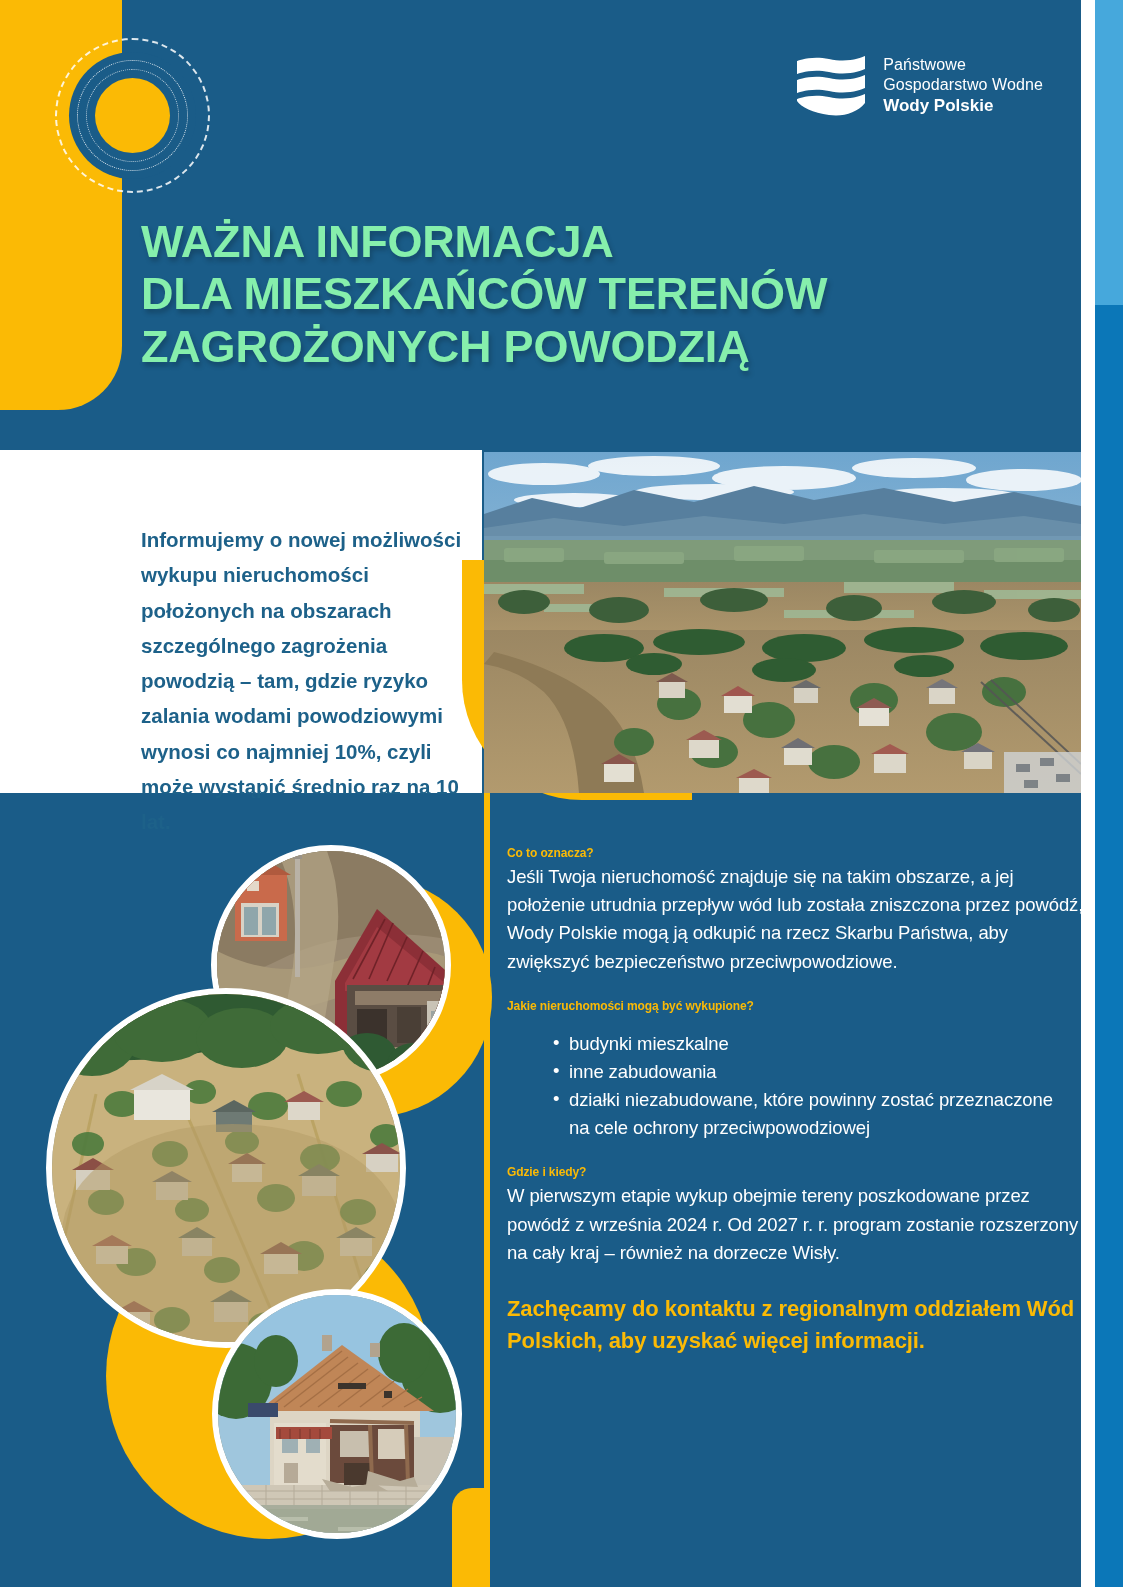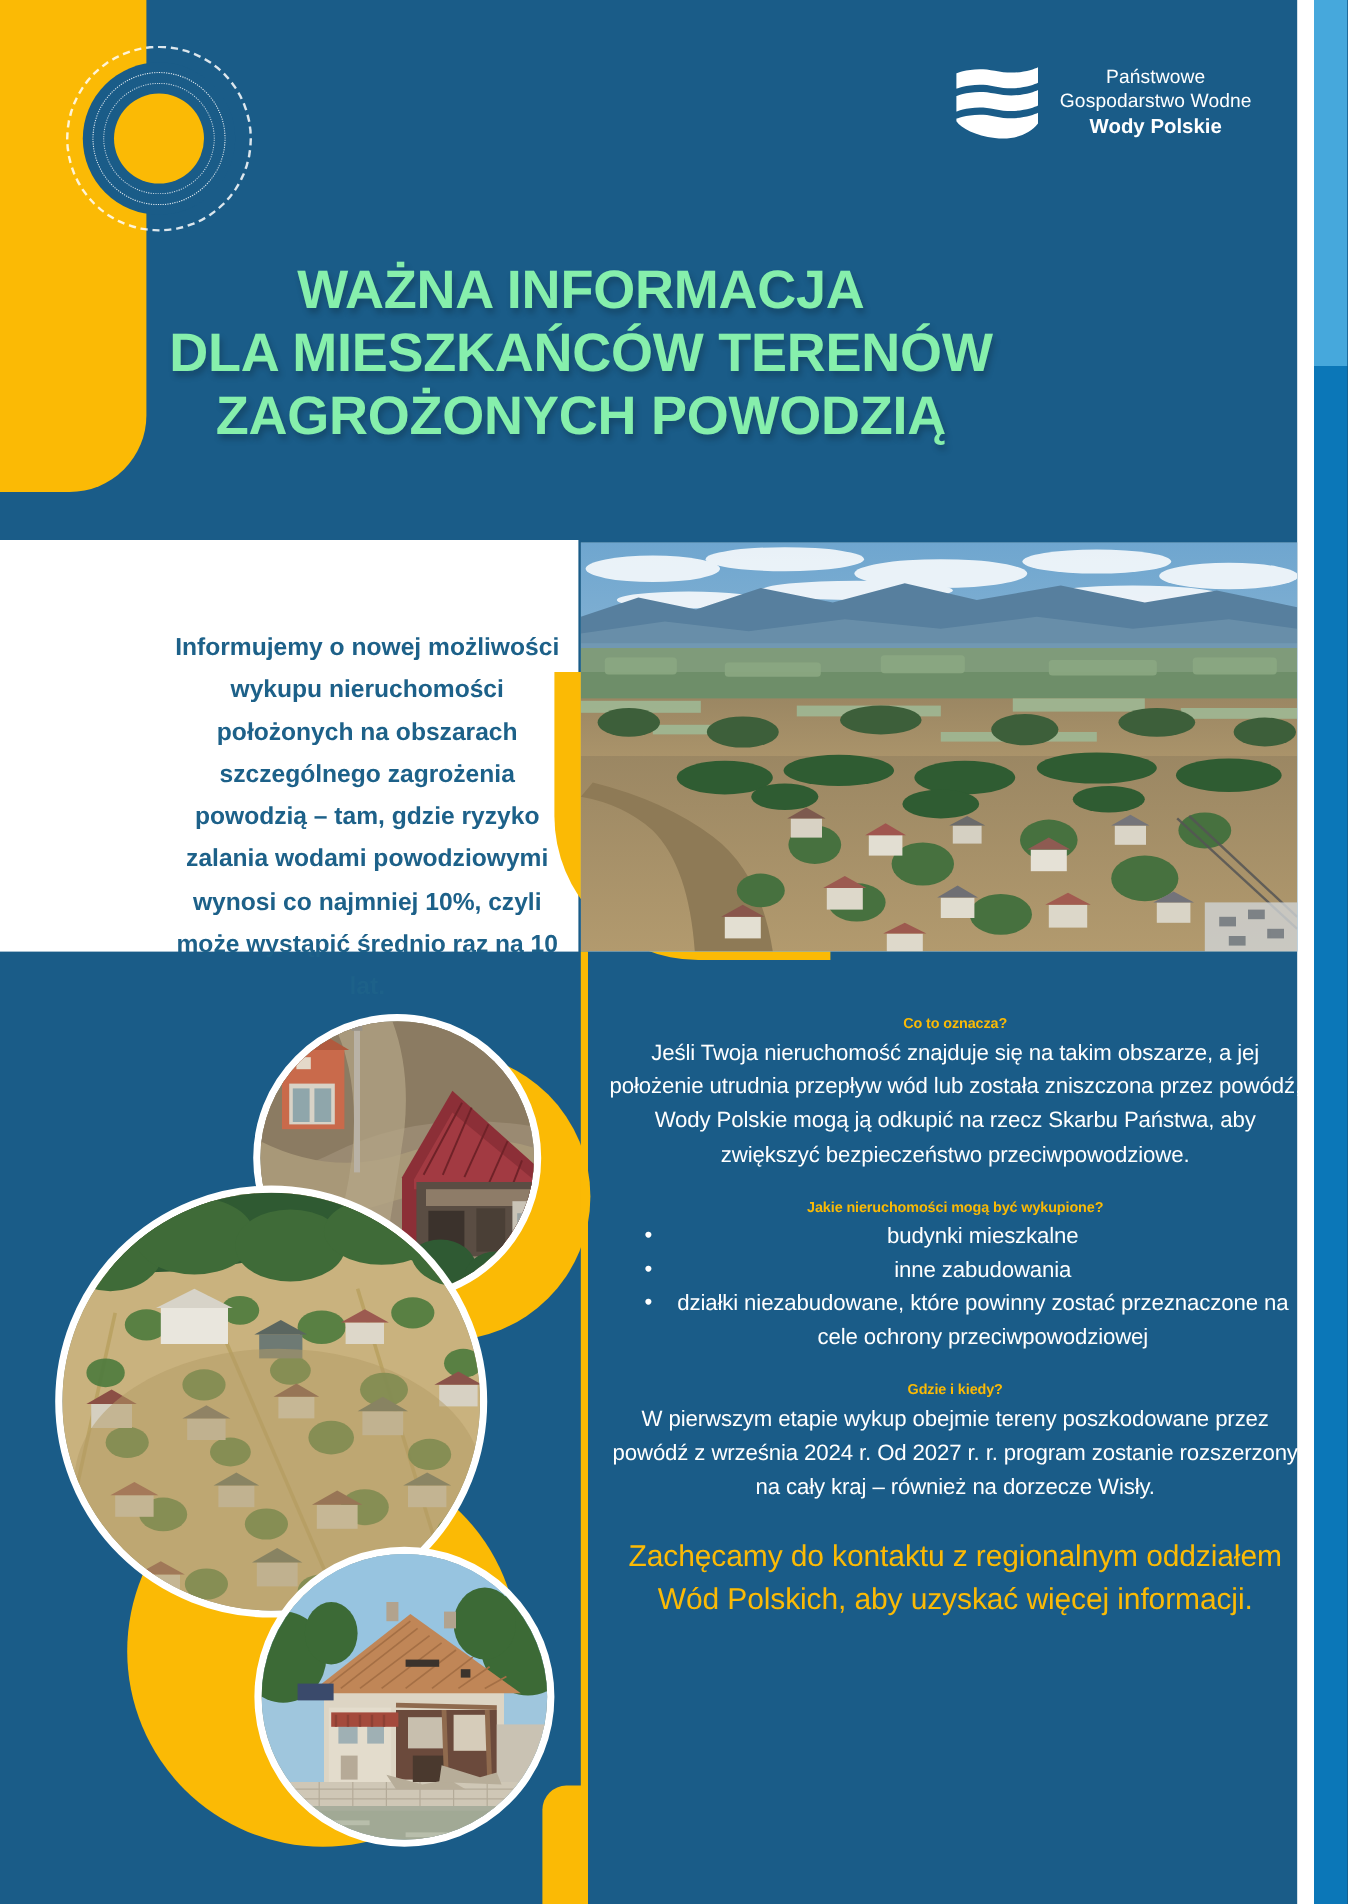--- a/index.html
+++ b/index.html
@@ -7,21 +7,20 @@
     width: 1123px; height: 1587px;
     background: #1a5c88;
     font-family: "Liberation Sans", sans-serif;
     overflow: hidden;
   }
   .poster {
     position: relative;
     width: 1123px; height: 1587px;
     background: #1a5c88;
     overflow: hidden;
-    text-align: center;
   }
 
   
   .edge-strip {
     position: absolute; right: 0; top: 0;
     width: 28px; height: 100%;
     display: flex; flex-direction: column;
   }
   .edge-strip .seg-light { height: 305px; background: #46a8dc; }
   .edge-strip .seg-mid   { flex: 1; background: #0b77b8; }
@@ -173,37 +172,37 @@
     line-height: 1.35;
     margin-bottom: 2px;
     letter-spacing: -0.1px;
   }
   .a {
     font-size: 18.5px;
     font-weight: 400;
     line-height: 1.52;
     letter-spacing: -0.1px;
   }
-  ul.bullets { list-style: none; margin: 0; padding: 0 0 0 30px; }
+  ul.bullets { list-style: none; margin: 16px; padding: 0 0 0 30px; }
   ul.bullets li {
     position: relative;
     font-size: 18.5px;
     line-height: 1.52;
     padding-left: 16px;
     letter-spacing: -0.1px;
   }
   ul.bullets li::before {
     content: "•";
     position: absolute; left: 0; top: -1px;
     font-size: 18.5px;
   }
   .closing {
     color: #fbba05;
-    font-size: 25px;
-    font-weight: 400;
+    font-size: 22px;
+    font-weight: 700;
     line-height: 1.45;
     margin-top: 26px;
     letter-spacing: -0.1px;
   }
 </style>
 </head>
 <body>
 
 <div class="poster">
 

